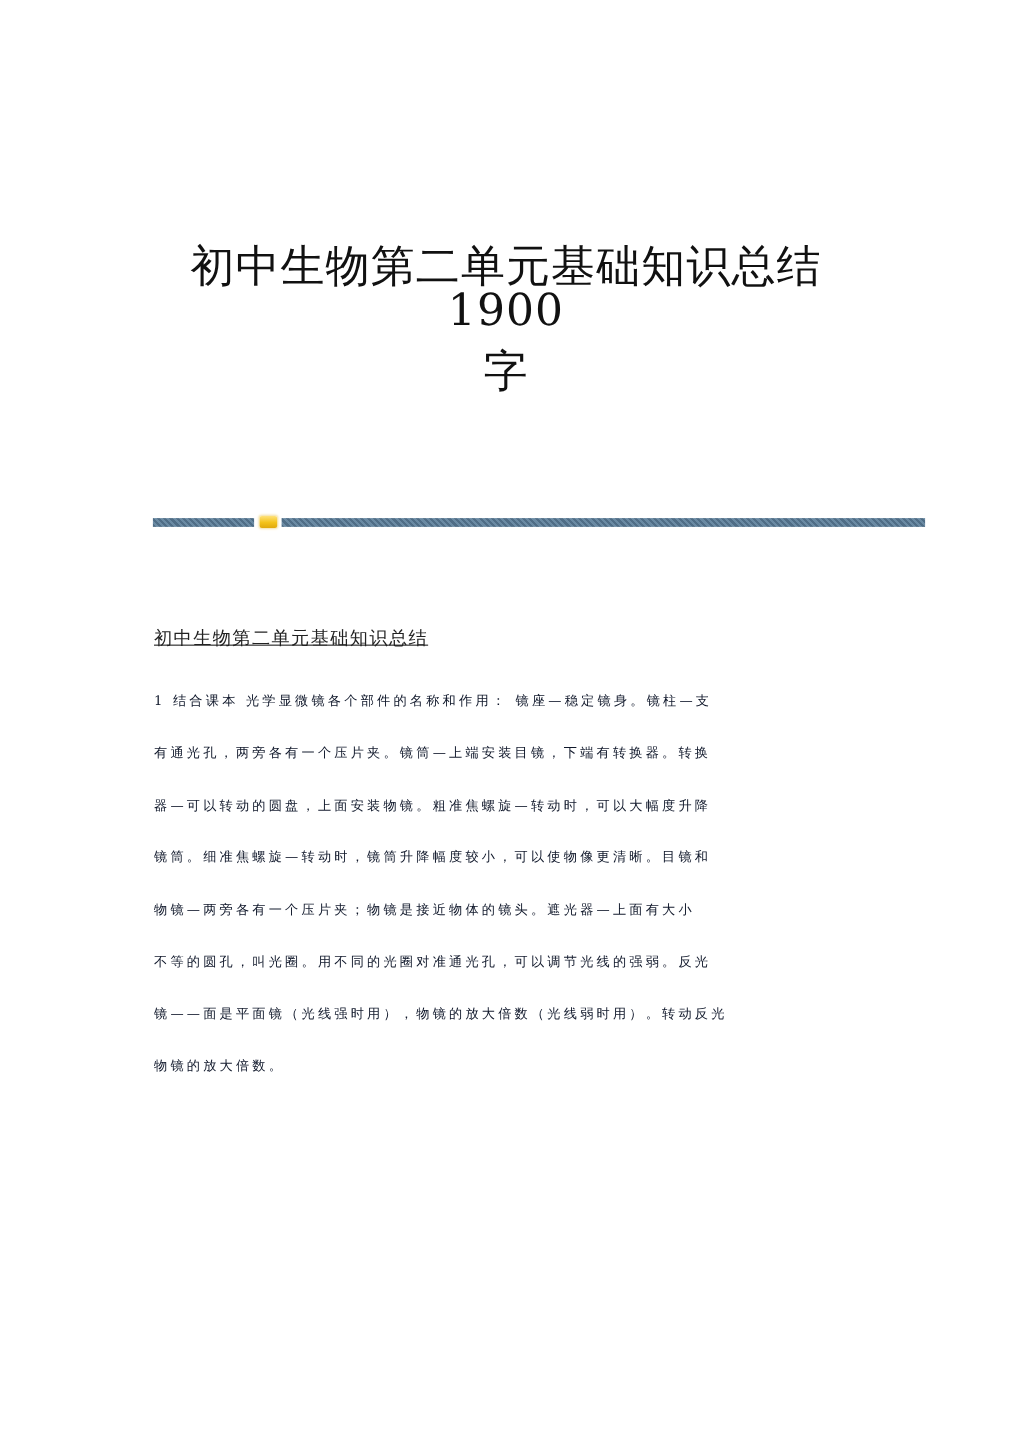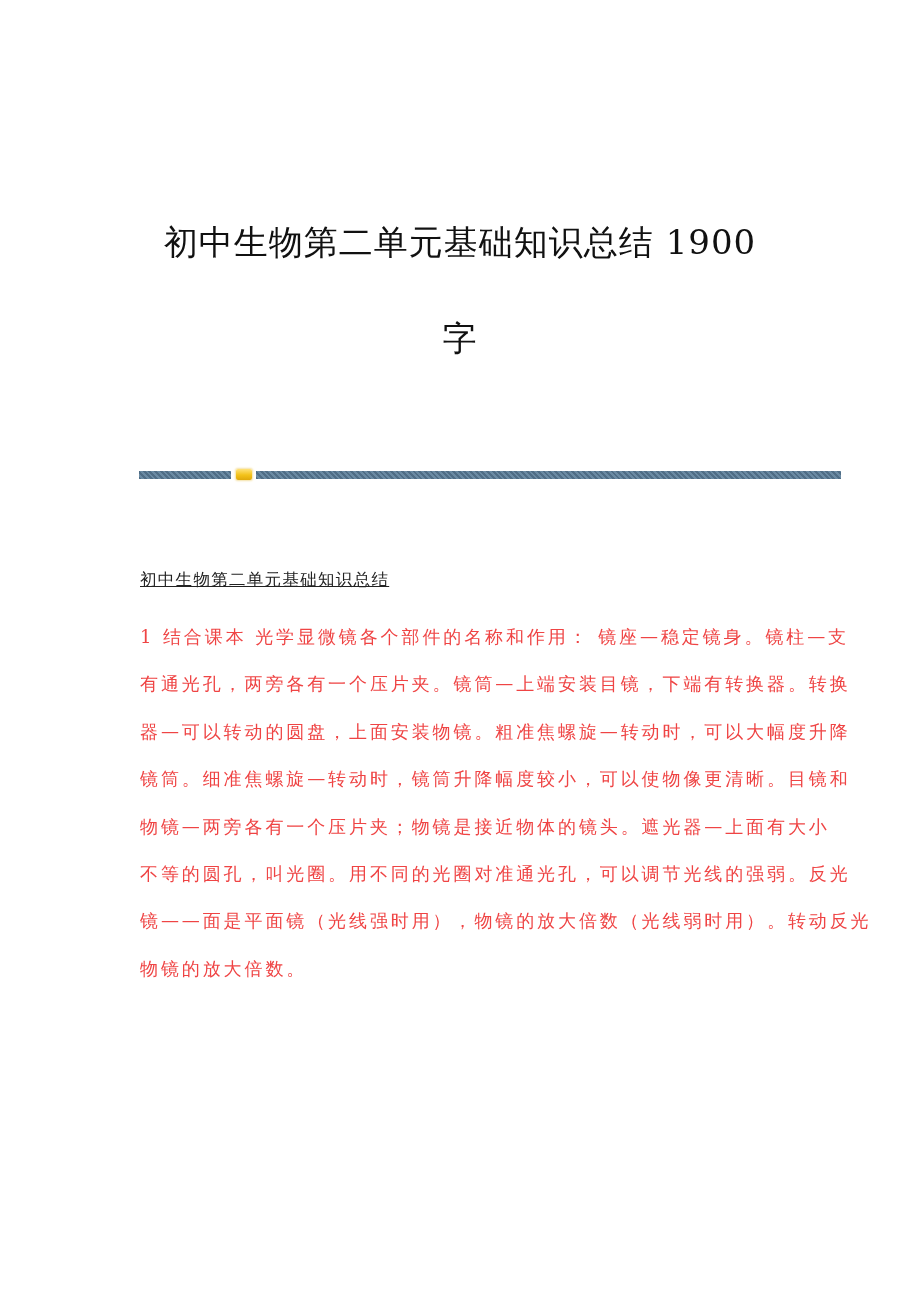--- a/index.html
+++ b/index.html
@@ -14,21 +14,21 @@
     overflow: hidden;
     font-family: "DejaVu Serif", "Liberation Serif", serif;
     color: #111111;
   }
   .title {
     position: absolute;
     left: 130px;
     width: 660px;
     text-align: center;
     font-family: "DejaVu Serif", "Liberation Serif", serif;
-    font-size: 34px;
+    font-size: 40px;
     line-height: 40px;
     letter-spacing: 1px;
     color: #111;
   }
   .title-line1 { top: 222px; }
   .title-line2 { top: 318px; }
   .divider {
     position: absolute;
     top: 471px;
     height: 8px;
@@ -56,26 +56,26 @@
     color: #222;
     text-decoration: underline;
   }
   .body-text {
     position: absolute;
     left: 140px;
     top: 624px;
     width: 632px;
   }
   .body-line {
-    font-size: 18px;
+    font-size: 12px;
     height: 47.4px;
     line-height: 26px;
     white-space: nowrap;
     letter-spacing: 2.9px;
-    color: #ef4444;
+    color: #0f172a;
   }
 </style>
 </head>
 <body>
 
 <div>
   <div class="title title-line1">初中生物第二单元基础知识总结 1900</div>
   <div class="title title-line2">字</div>
 
   <div class="divider divider-left"></div>

